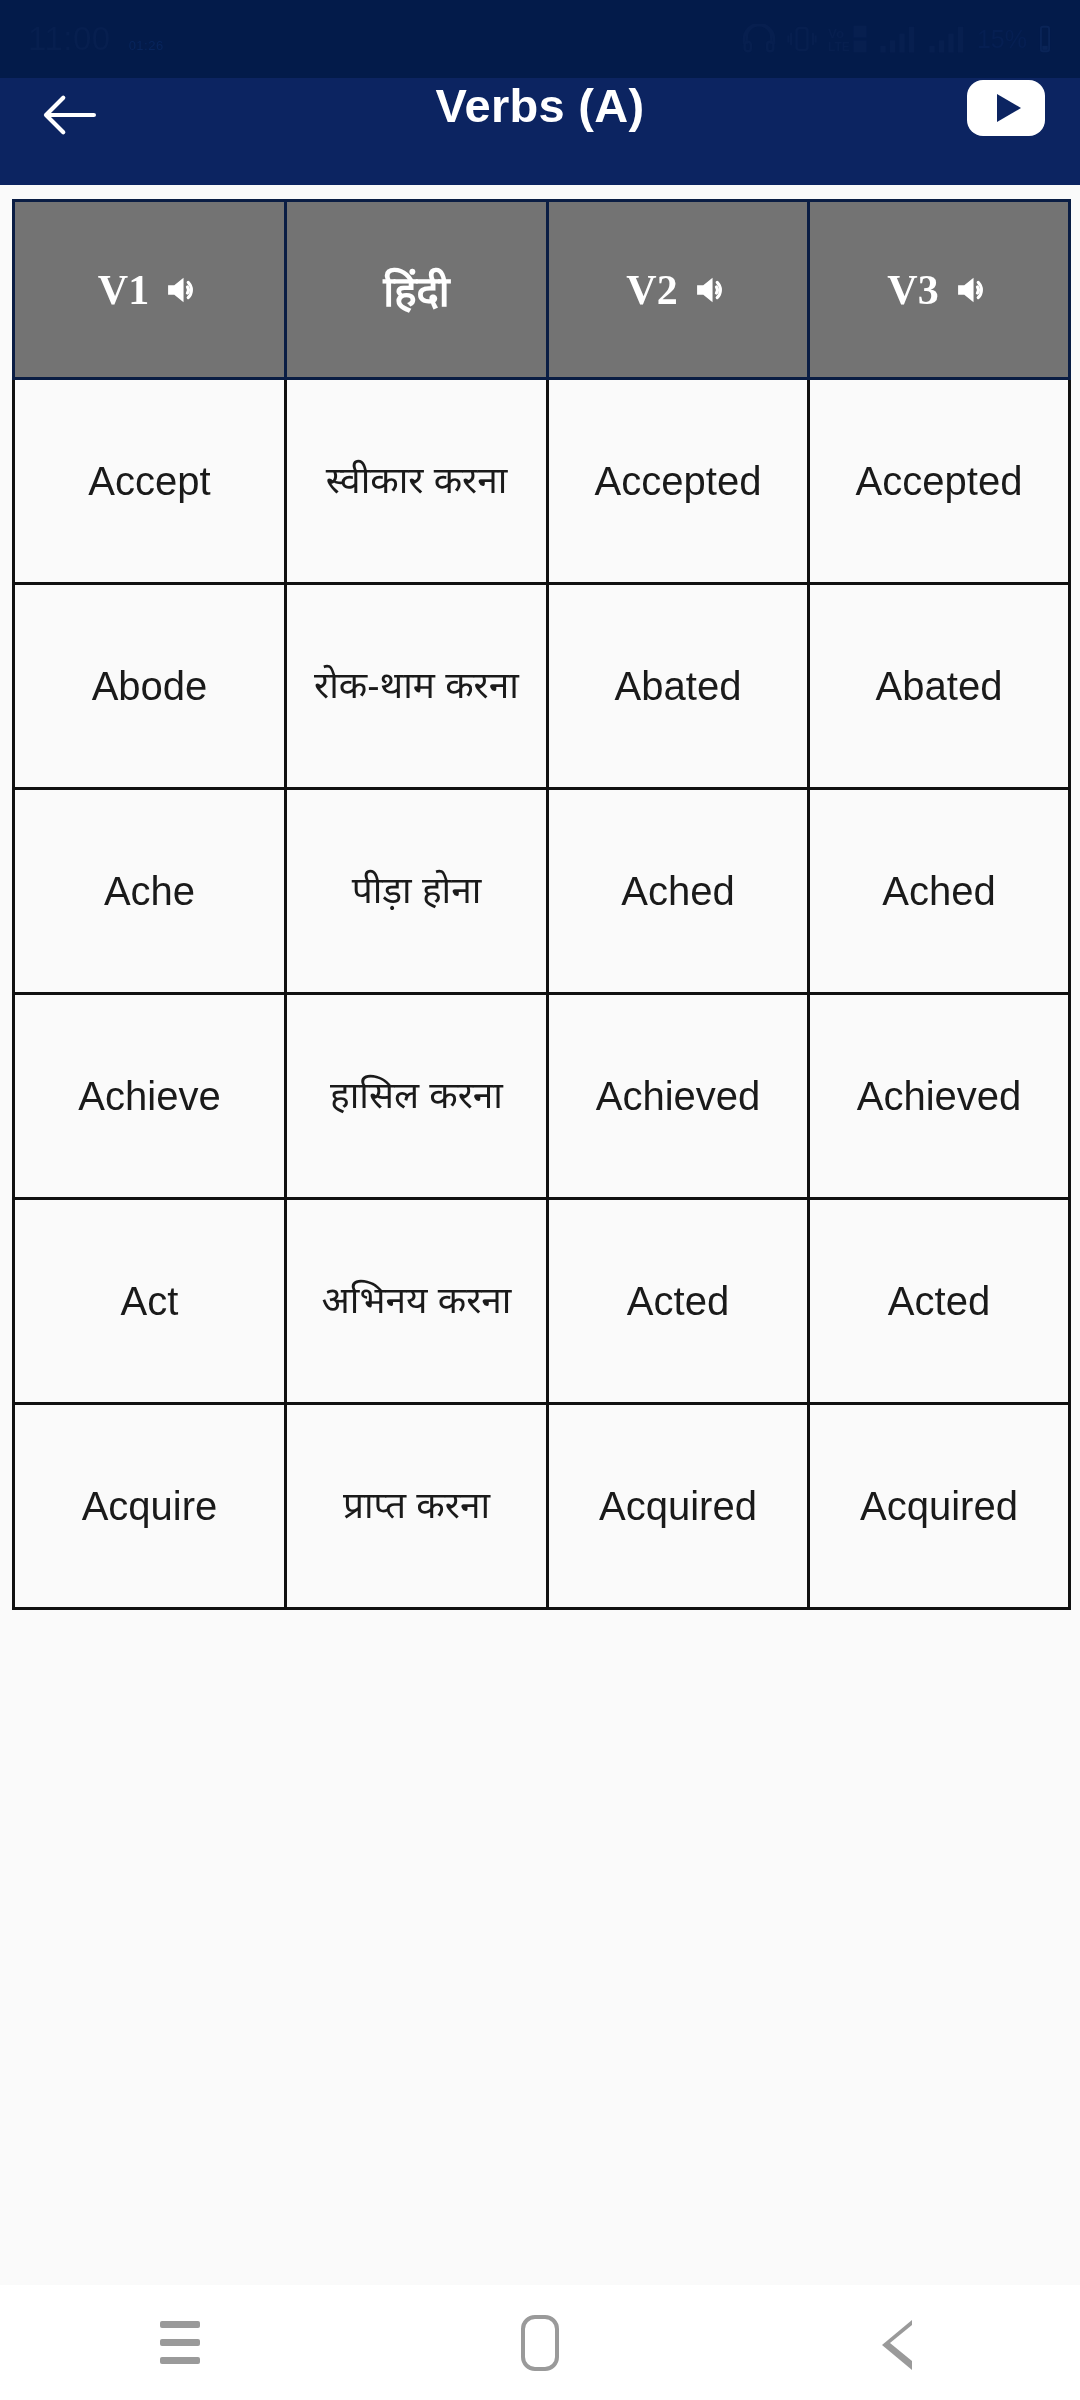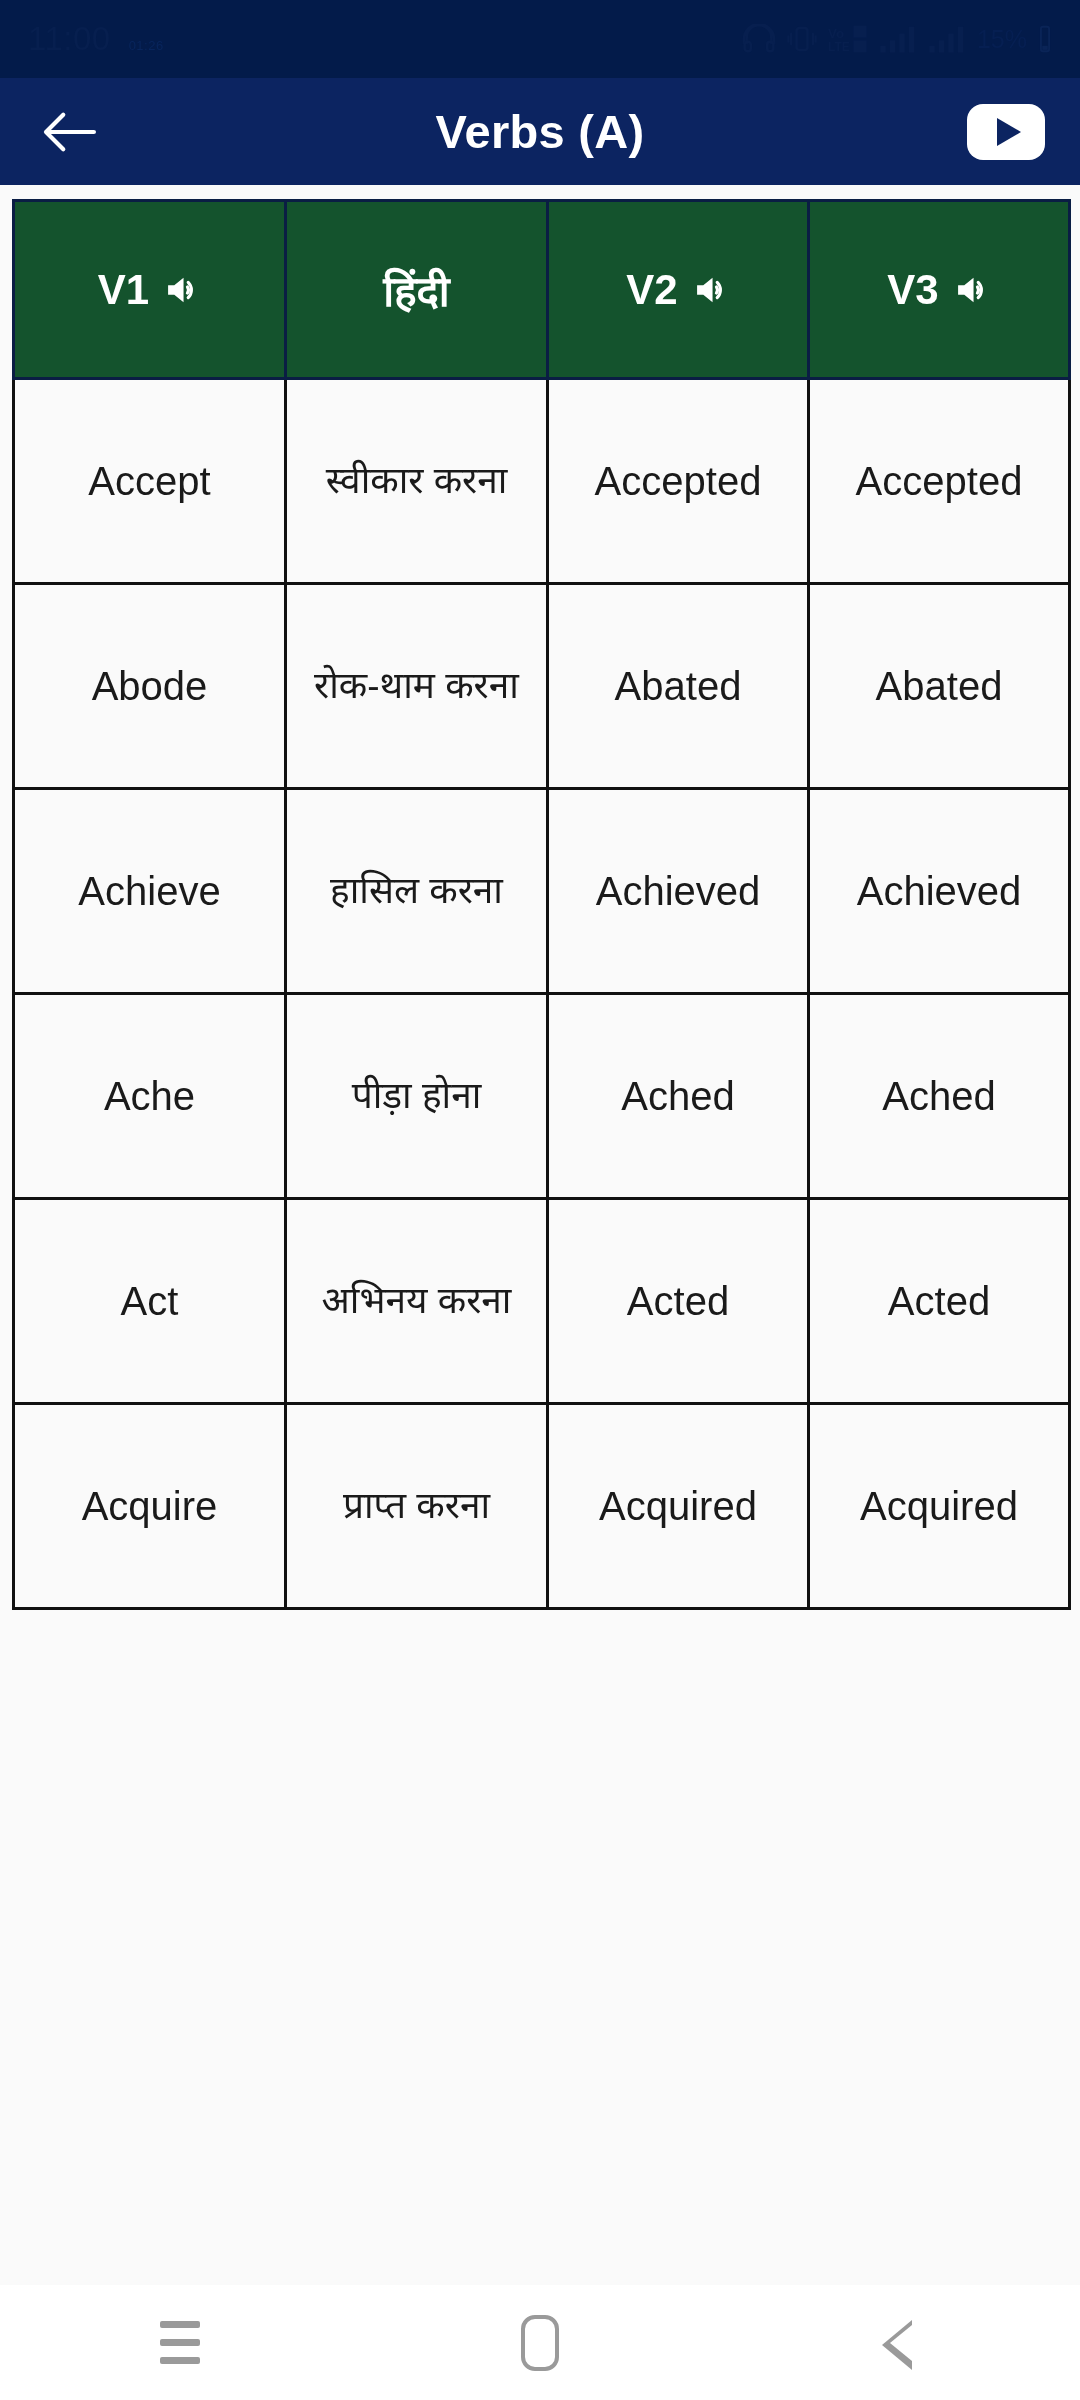--- a/index.html
+++ b/index.html
@@ -23,21 +23,21 @@
   .sb-tiny { color:#08255c; font-size:13px; letter-spacing:0.5px; }
   .sb-right { margin-left:auto; display:flex; align-items:center; gap:11px; }
   .sb-ico { display:inline-flex; align-items:center; }
   .sb-ico svg { display:block; }
   .sb-batt { color:#061f52; font-size:25px; letter-spacing:0px; }
 
   
   .appbar {
     position:absolute; top:78px; left:0; width:1080px; height:107px;
     background:#0C2461;
-    display:flex; align-items:center;
+    display:flex; 
     padding:0 32px;
   }
   .back-btn { width:74px; height:74px; display:flex; align-items:center; justify-content:center; cursor:pointer; }
   .appbar-title {
     position:absolute; left:0; right:0; text-align:center;
     color:#ffffff; font-size:47px; font-weight:700; letter-spacing:0.3px;
     pointer-events:none;
   }
   .yt-btn {
     margin-left:auto; position:relative; z-index:2;
@@ -61,25 +61,25 @@
     background:#fafafa; overflow:hidden;
     padding:14px 12px 0 12px;
   }
   table.vtable { width:1056px; border-collapse:collapse; table-layout:fixed; }
   table.vtable col.c1 { width:272px; }
   table.vtable col.c2 { width:262px; }
   table.vtable col.c3 { width:261px; }
   table.vtable col.c4 { width:261px; }
 
   thead th {
-    background:#14532d; color:#ffffff;
+    background:#737373; color:#ffffff;
     height:178px;
     border:3px solid #0a1d44;
     font-size:42px; font-weight:700;
-    vertical-align:middle; text-align:center;
+    vertical-align:middle; text-align:center;font-family:Liberation Serif, serif;
   }
   .th-inner { display:flex; align-items:center; justify-content:center; gap:14px; }
   .spk { display:inline-flex; align-items:center; }
 
   tbody td {
     background:#fafafa; color:#1a1a1a;
     height:205px;
     border:3px solid #111111;
     font-size:40px; font-weight:400;
     text-align:center; vertical-align:middle;
@@ -244,30 +244,30 @@
           <td>Accepted</td>
           <td>Accepted</td>
         </tr>
         <tr>
           <td>Abode</td>
           <td class="hi">रोक-थाम करना</td>
           <td>Abated</td>
           <td>Abated</td>
         </tr>
         <tr>
+          <td>Ache</td>
+          <td class="hi">पीड़ा होना</td>
+          <td>Ached</td>
+          <td>Ached</td>
+        </tr>
+        <tr>
           <td>Achieve</td>
           <td class="hi">हासिल करना</td>
           <td>Achieved</td>
           <td>Achieved</td>
-        </tr>
-        <tr>
-          <td>Ache</td>
-          <td class="hi">पीड़ा होना</td>
-          <td>Ached</td>
-          <td>Ached</td>
         </tr>
         <tr>
           <td>Act</td>
           <td class="hi">अभिनय करना</td>
           <td>Acted</td>
           <td>Acted</td>
         </tr>
         <tr>
           <td>Acquire</td>
           <td class="hi">प्राप्त करना</td>

